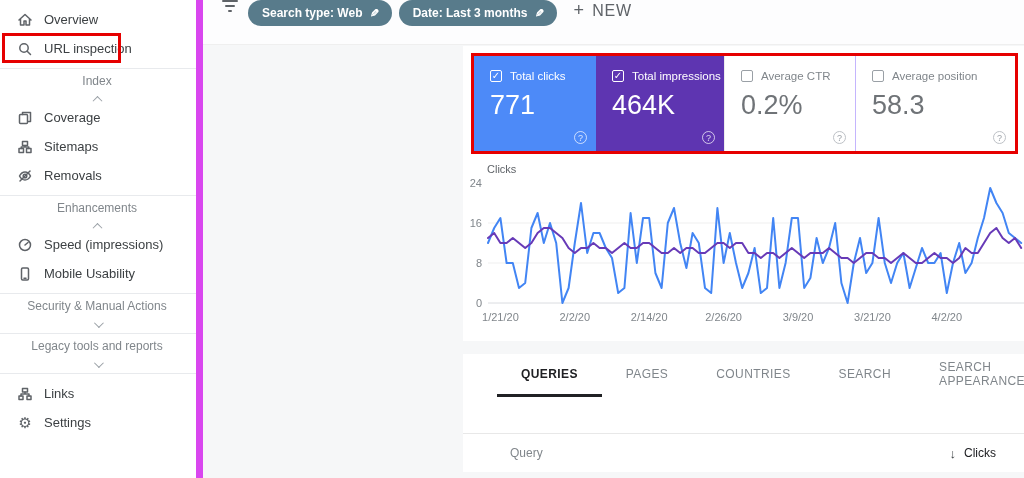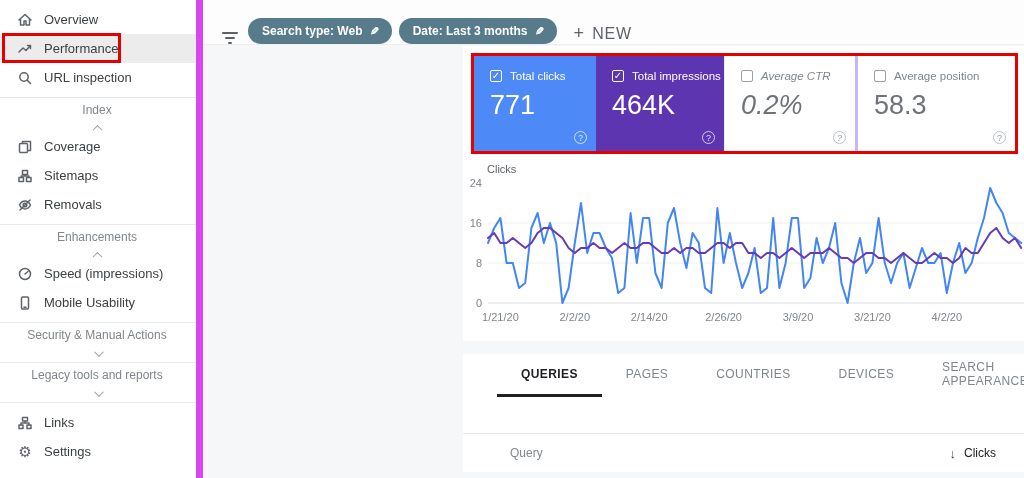--- a/index.html
+++ b/index.html
@@ -19,43 +19,43 @@
   .sec-head .lbl { font-size:12px; color:#80868b; }
   .chev { width:7px; height:7px; border-right:1.6px solid #9aa0a6; border-bottom:1.6px solid #9aa0a6; display:inline-block; }
   .chev.up { transform:rotate(-135deg) translate(-1px,-1px); }
   .chev.down { transform:rotate(45deg) translateY(-2px); }
   .sb-div { border-top:1px solid #e8eaed; margin:5px 0; }
   .annot { position:absolute; border:3px solid #e60000; pointer-events:none; z-index:20; }
   .annot.perf { left:2px; top:33px; width:119px; height:30px; }
 
   
   .topbar { position:absolute; left:203px; top:0; width:821px; height:45px; background:#fdfdfe;
-            border-bottom:1px solid #efefef; display:flex; align-items:flex-end; padding-left:19px; }
+            border-bottom:1px solid #efefef; display:flex; align-items:flex-start; padding-left:19px; }
   .filter-ic { width:16px; height:12px; display:flex; flex-direction:column; justify-content:space-between;
                margin-right:10px; cursor:pointer; }
   .filter-ic i { display:block; height:2px; background:#5f6368; border-radius:1px; }
   .filter-ic i:nth-child(1){width:16px;} .filter-ic i:nth-child(2){width:10px;margin-left:3px;} .filter-ic i:nth-child(3){width:4px;margin-left:6px;}
   .chip { height:26px; background:#587b8b; border-radius:13px; color:#fff; display:flex; align-items:center;
           padding:0 12px 0 14px; margin-right:7px; font-size:12px; font-weight:bold; cursor:pointer; }
   .chip .pencil { margin-left:8px; font-size:11px; transform:scaleX(-1); display:inline-block; }
   .new-btn { display:flex; align-items:center; margin-left:10px; cursor:pointer; color:#5f6368; }
   .new-btn .plus { font-size:18px; font-weight:400; margin-right:8px; color:#5f6368; }
   .new-btn .txt { font-size:16px; letter-spacing:.8px; }
 
   
   .panel { position:absolute; left:463px; width:561px; background:#fff; }
   .panel.p1 { top:46px; height:295px; }
   .panel.p2 { top:354px; height:118px; }
 
   
   .cards-annot { position:relative; margin:7px 0 0 8px; width:547px; border:3px solid #e60000; }
   .cards-row { display:flex; height:95px; }
   .card { position:relative; padding:14px 0 0 16px; cursor:pointer; }
-  .card.c0 { width:122px; } .card.c1 { width:128px; } .card.c2 { width:131px; border-left:1px solid #ececec;font-style:italic; }
-  .card.c3 { flex:1; border-left:3px solid #c4b5fd; }
+  .card.c0 { width:122px; } .card.c1 { width:128px; } .card.c2 { width:131px; border-left:1px solid #ececec; }
+  .card.c3 { flex:1; border-left:1px solid #c4b5fd; }
   .card .trow { display:flex; align-items:center; }
   .cbx { width:12px; height:12px; border-radius:2px; display:flex; align-items:center; justify-content:center; flex:none; }
   .cbx.on { border:1.5px solid #fff; color:#fff; font-size:10px; line-height:10px; }
   .cbx.off { border:1.5px solid #9aa0a6; }
   .card .title { font-size:11.5px; margin-left:8px; white-space:nowrap; }
   .card.sel .title { color:#fff; }
   .card.unsel .title { color:#80868b; }
   .card .value { font-size:27px; margin-top:8px; font-weight:400; }
   .card.sel .value { color:#fff; }
   .card.unsel .value { color:#6f7377; }
@@ -89,28 +89,20 @@
 <div class="app">
 
   <nav class="sidebar">
     <div class="nav-item">
       <span class="ic">
         <svg class="sic" width="16" height="16" viewBox="0 0 16 16">
             <path d="M2 8 L8 2.5 L14 8 M3.5 7v6h3.5v-4h2v4H12.5V7"></path>
           </svg>
       </span>
       <span class="lbl">Overview</span>
-    </div>
-    <div class="nav-item selected">
-      <span class="ic">
-        <svg class="sic" width="16" height="16" viewBox="0 0 16 16">
-            <path d="M2 11 L6 7 L9 9.5 L13.5 4.5 M10.5 4.5 h3 v3"></path>
-          </svg>
-      </span>
-      <span class="lbl">Performance</span>
     </div>
     <div class="nav-item">
       <span class="ic">
         <svg class="sic" width="16" height="16" viewBox="0 0 16 16">
             <circle cx="7" cy="7" r="4.2"></circle>
             <path d="M10.2 10.2 L13.5 13.5"></path>
           </svg>
       </span>
       <span class="lbl">URL inspection</span>
     </div>
@@ -296,21 +288,21 @@
           <polyline points="25.0,65.0 31.2,60.0 37.4,70.0 43.6,70.0 49.8,65.0 56.0,70.0 62.2,75.0 68.4,70.0 74.6,60.0 80.8,55.0 87.0,55.0 93.2,60.0 99.4,65.0 105.6,75.0 111.8,80.0 118.0,75.0 124.2,75.0 130.4,70.0 136.6,75.0 142.8,75.0 149.0,80.0 155.2,75.0 161.4,70.0 167.6,75.0 173.8,75.0 180.0,70.0 186.2,70.0 192.4,75.0 198.6,80.0 204.8,80.0 211.0,75.0 217.2,80.0 223.4,75.0 229.6,75.0 235.8,80.0 242.0,80.0 248.2,75.0 254.4,70.0 260.6,70.0 266.8,75.0 273.0,70.0 279.2,70.0 285.4,80.0 291.6,80.0 297.8,85.0 304.0,80.0 310.2,80.0 316.4,85.0 322.6,80.0 328.8,75.0 335.0,80.0 341.2,85.0 347.4,80.0 353.6,80.0 359.8,80.0 366.0,75.0 372.2,80.0 378.4,85.0 384.6,85.0 390.8,90.0 397.0,85.0 403.2,80.0 409.4,80.0 415.6,85.0 421.8,85.0 428.0,90.0 434.2,85.0 440.4,80.0 446.6,85.0 452.8,90.0 459.0,90.0 465.2,85.0 471.4,80.0 477.6,85.0 483.8,85.0 490.0,90.0 496.2,85.0 502.4,75.0 508.6,80.0 514.8,80.0 521.0,70.0 527.2,60.0 533.4,55.0 539.6,65.0 545.8,70.0 552.0,65.0 558.2,75.0" fill="none" stroke="#673ab7" stroke-width="2" stroke-linejoin="round" stroke-linecap="round"></polyline>
         </svg>
     </div>
   </div>
 
   <div class="panel p2">
     <div class="tabs-row">
       <div class="tab active">QUERIES</div>
       <div class="tab">PAGES</div>
       <div class="tab">COUNTRIES</div>
-      <div class="tab">DEVICES</div>
+      <div class="tab">SEARCH</div>
       <div class="tab">SEARCH APPEARANCE</div>
     </div>
     <div class="tbl-div"></div>
     <div class="tbl-head">
       <span class="qh">Query</span>
       <span class="sh">
         <span class="arr">↓</span>
         <span>Clicks</span>
       </span>
     </div>

